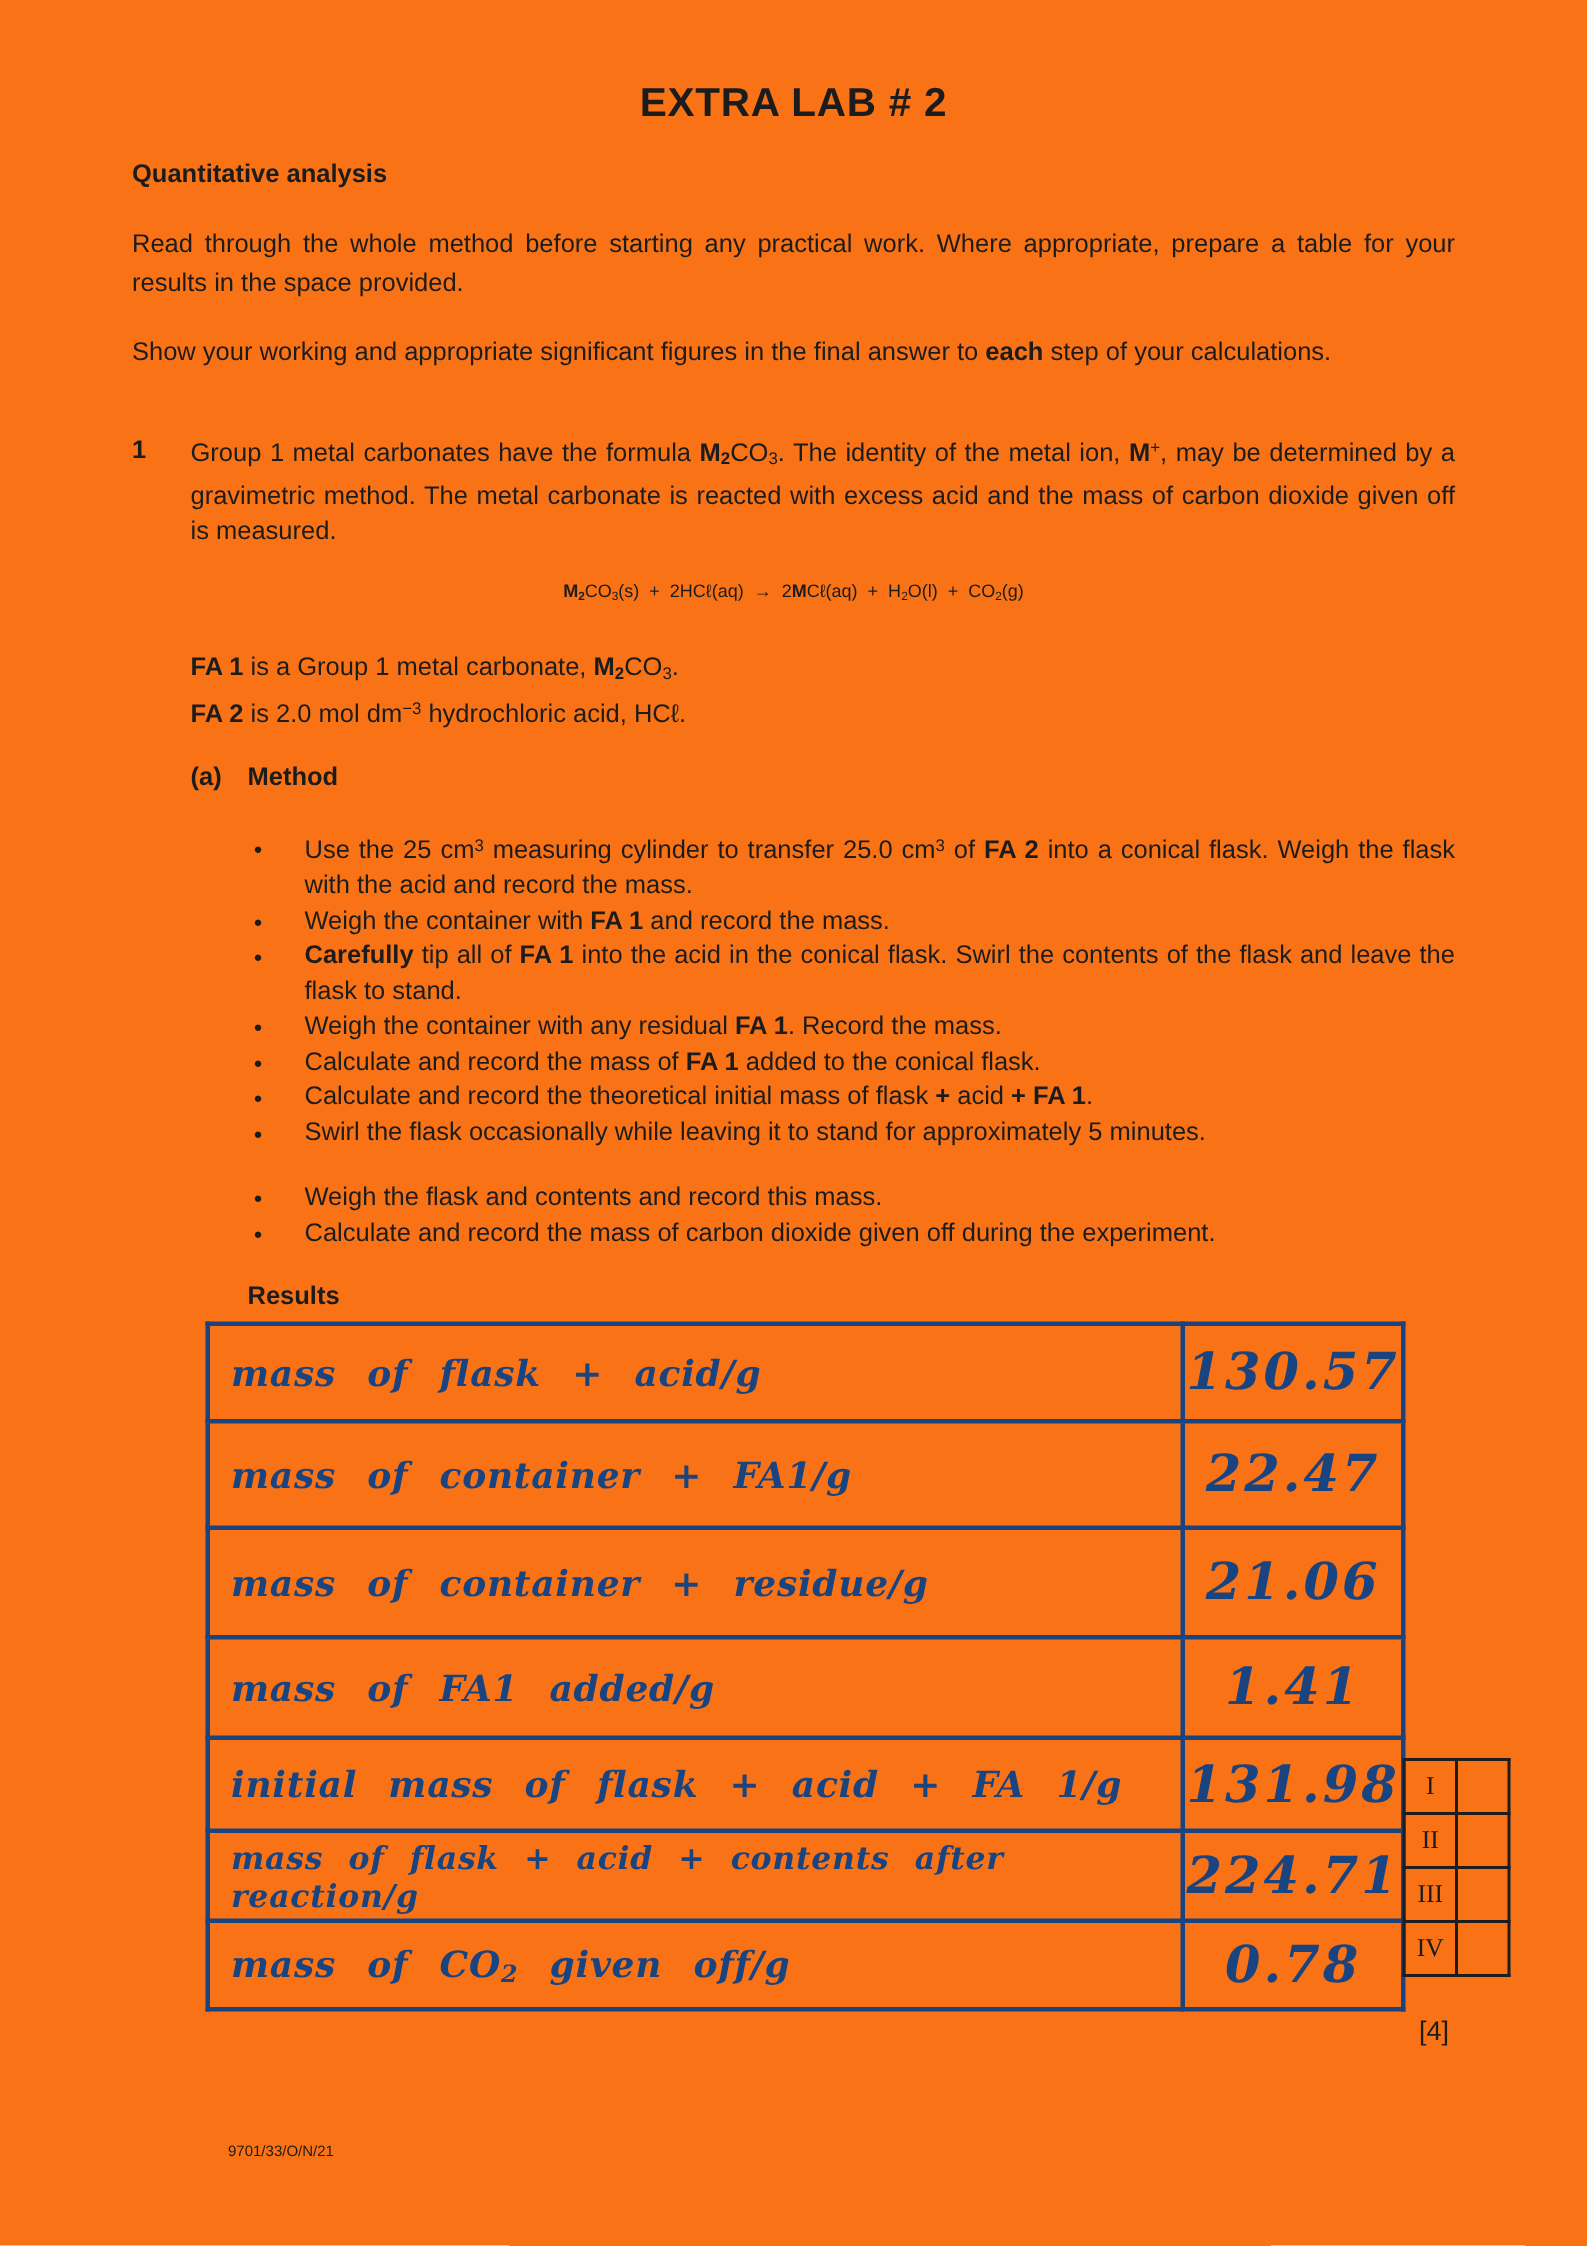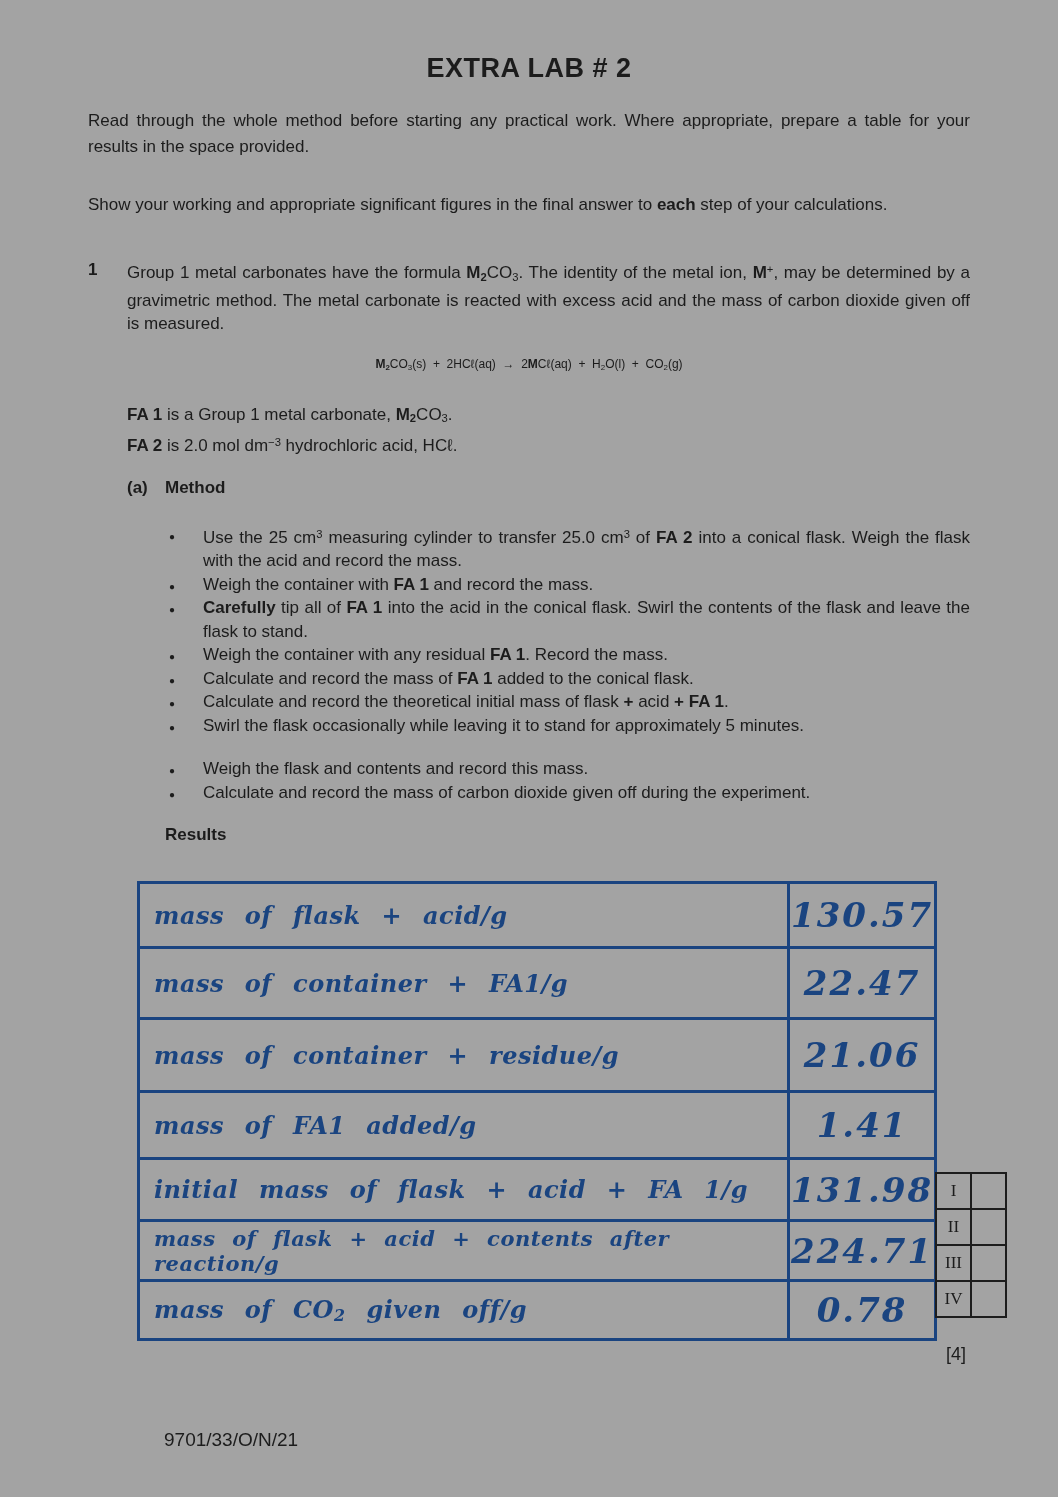--- a/index.html
+++ b/index.html
@@ -4,21 +4,21 @@
 <style>
   :root{
     --ink:#1a4480;
     --text:#1c1c1c;
     --marks-border:#1d1d1d;
   }
   html,body{margin:0;padding:0;background:#ffffff;}
   .page{
     position:relative;
     width:1058px;height:1497px;
-    background:#a3a3a3;
+    background:#f97316;
     font-family:"Liberation Sans", sans-serif;
     color:var(--text);
     font-size:17px;
     overflow:hidden;
   }
   .b{font-weight:bold;}
   .sub{font-size:66%;vertical-align:-0.22em;}
   .sup{font-size:66%;vertical-align:0.45em;}
   .j{text-align:justify;}
 
@@ -29,21 +29,21 @@
     font-size:27px;
     line-height:32px;
     letter-spacing:0.5px;
   }
   .section-heading{
     margin:22px 88px 0 88px;
     font-weight:bold;
     line-height:20px;
   }
   .intro-1{margin:24px 88px 0 88px;line-height:26px;}
-  .intro-2{margin:32px 88px 0 88px;line-height:26px;}
+  .intro-2{margin:20px 88px 0 88px;line-height:26px;}
 
   .question{display:flex;margin:40px 88px 0 88px;}
   .qnum{width:39px;font-weight:bold;line-height:23px;}
   .qbody{flex:1;line-height:23px;}
 
   .equation{
     margin-top:17px;
     text-align:center;
     line-height:24px;
     white-space:pre;
@@ -130,31 +130,32 @@
     vertical-align:middle;
     padding:0;
   }
   .marks-total{
     position:absolute;
     left:946px;top:1344px;
     font-size:18px;
   }
   .footer{
     position:absolute;
-    left:164px;top:1429px;
-    font-size:19px;
+    left:152px;top:1429px;
+    font-size:10px;
   }
 </style>
 </head>
 <body>
 
 <div class="page">
 
   <div class="title">EXTRA LAB # 2</div>
 
+  <div class="section-heading">Quantitative analysis</div>
 
   <p class="intro-1 j">Read through the whole method before starting any practical work. Where appropriate, prepare a table for your results in the space provided.</p>
 
   <p class="intro-2 j"><span>Show your working and appropriate significant figures in the final answer to </span><span class="b">each</span><span> step of your calculations.</span></p>
 
   <div class="question">
     <div class="qnum">1</div>
     <div class="qbody j"><span>Group 1 metal carbonates have the formula </span><span class="b">M</span><span class="b sub">2</span><span>CO</span><span class="sub">3</span><span>. The identity of the metal ion, </span><span class="b">M</span><span class="sup">+</span><span>, may be determined by a gravimetric method. The metal carbonate is reacted with excess acid and the mass of carbon dioxide given off is measured.</span></div>
   </div>
 

